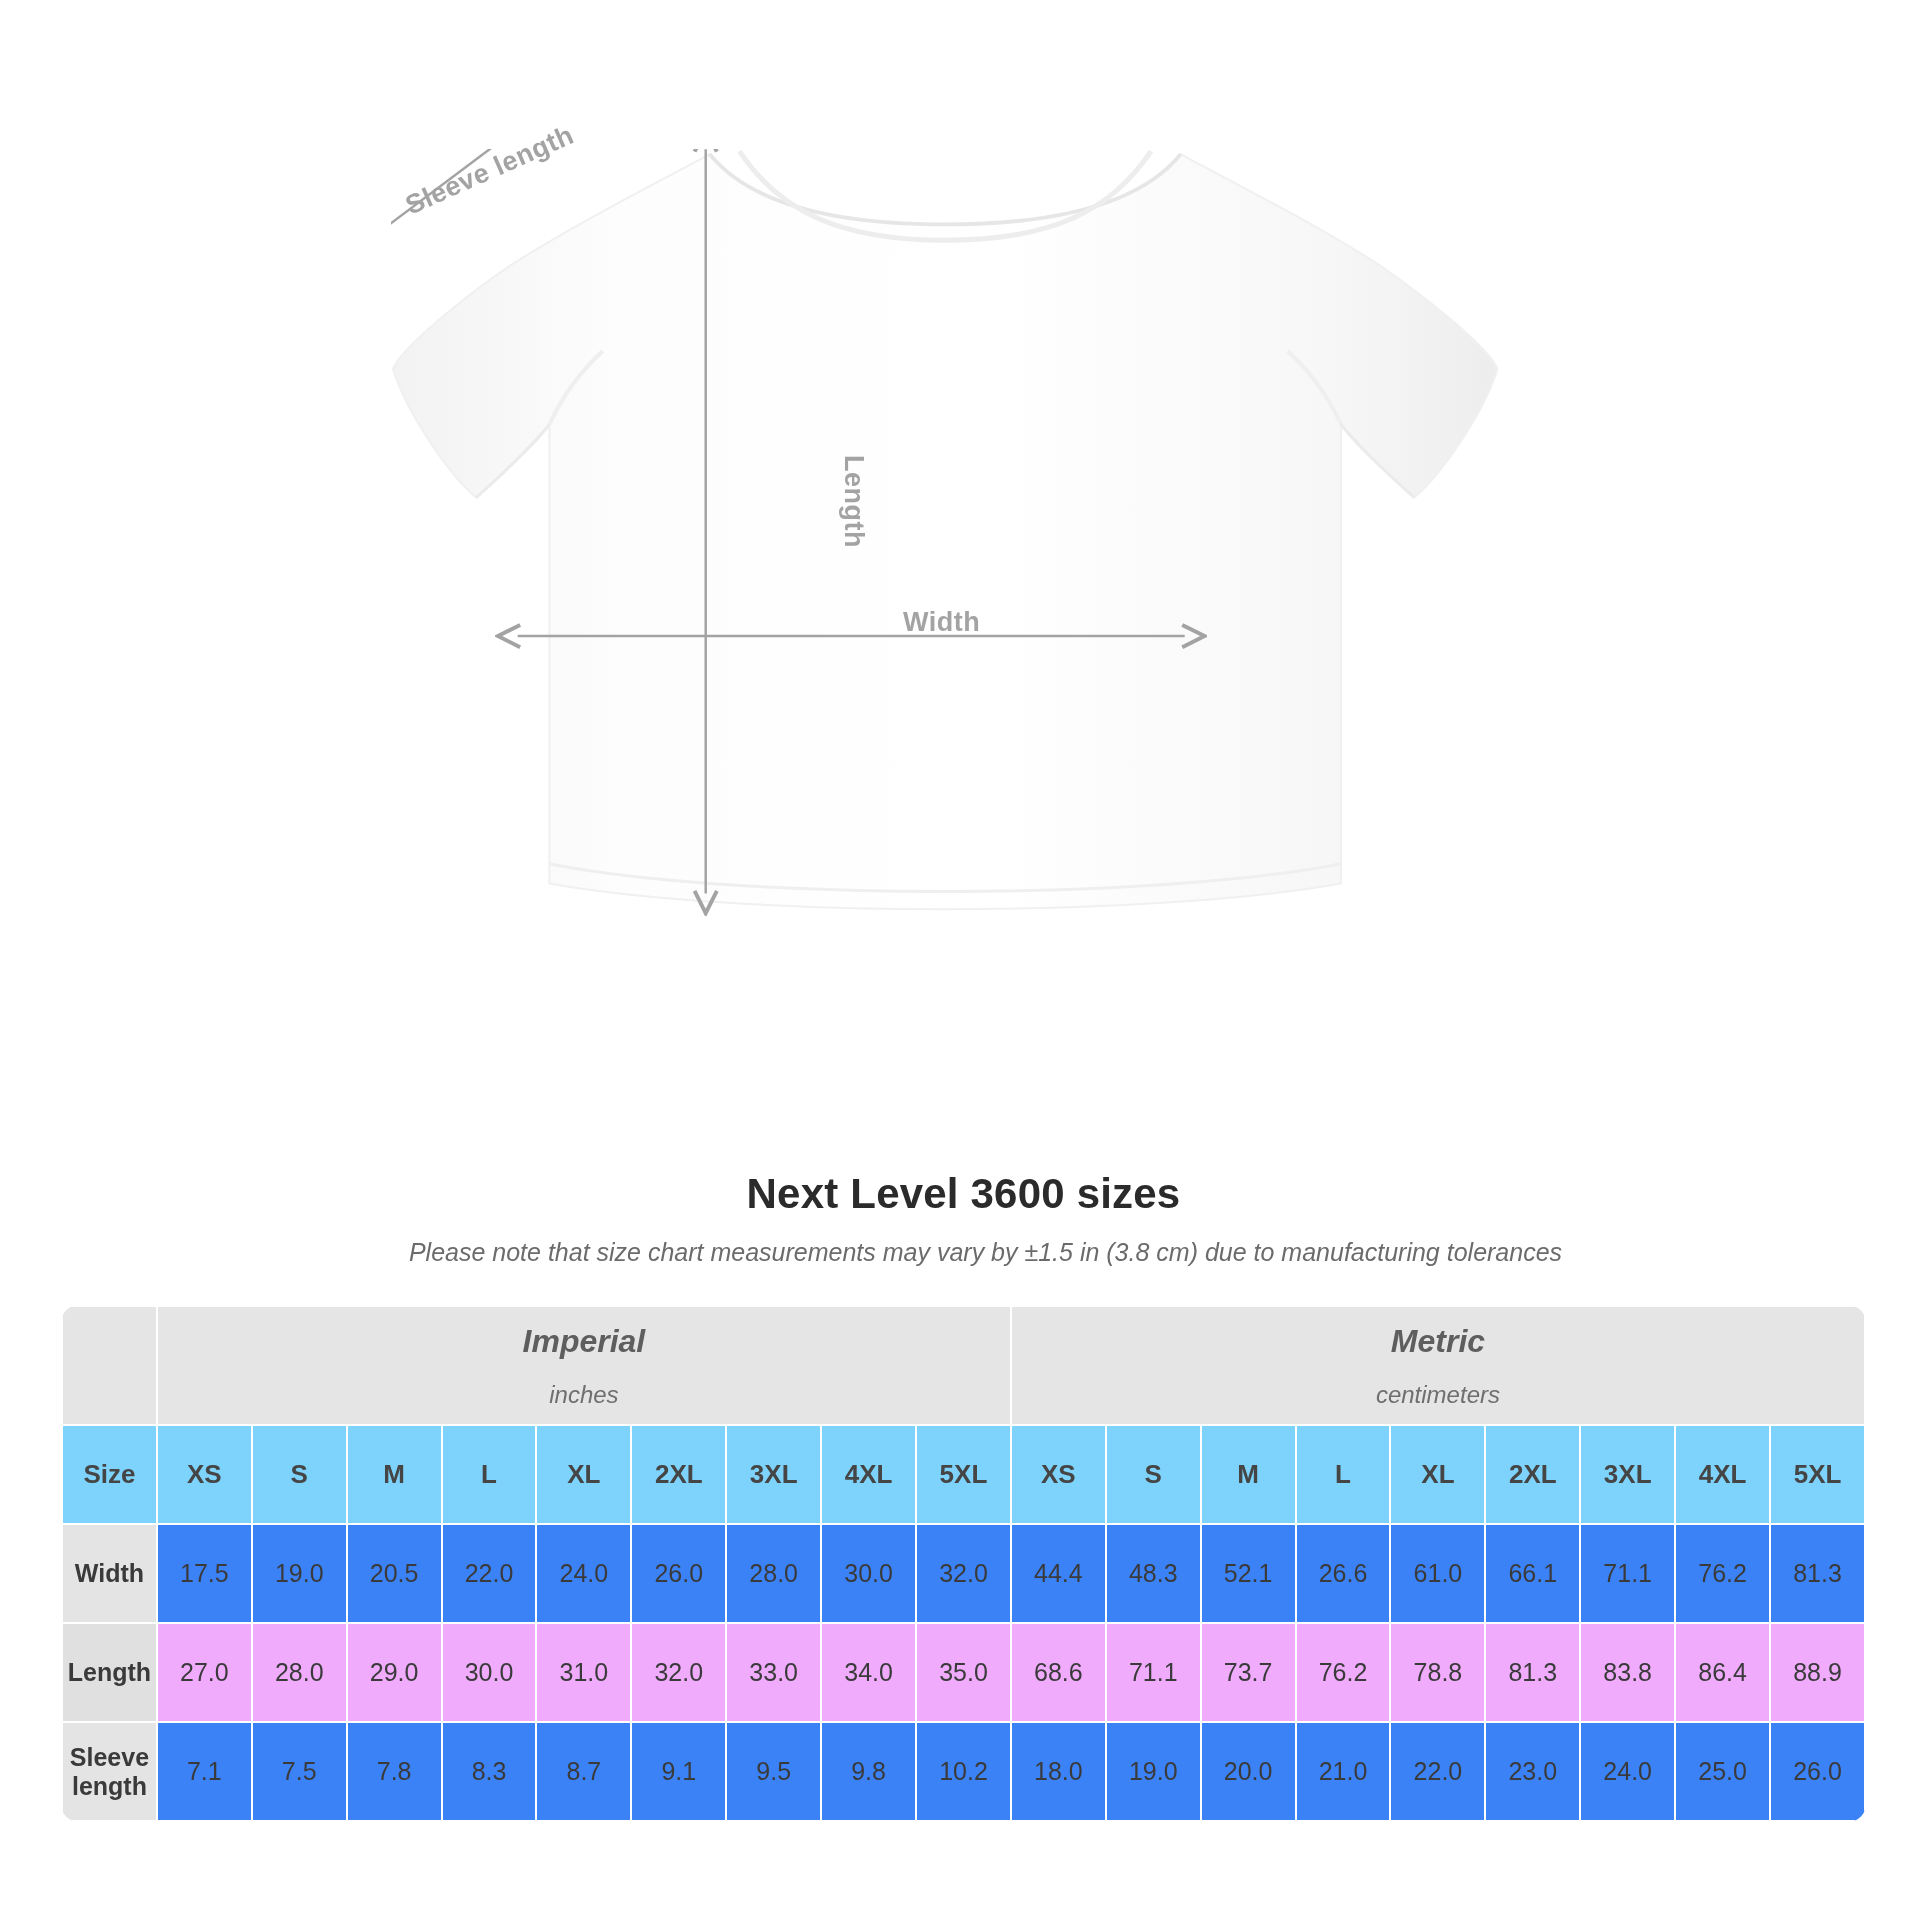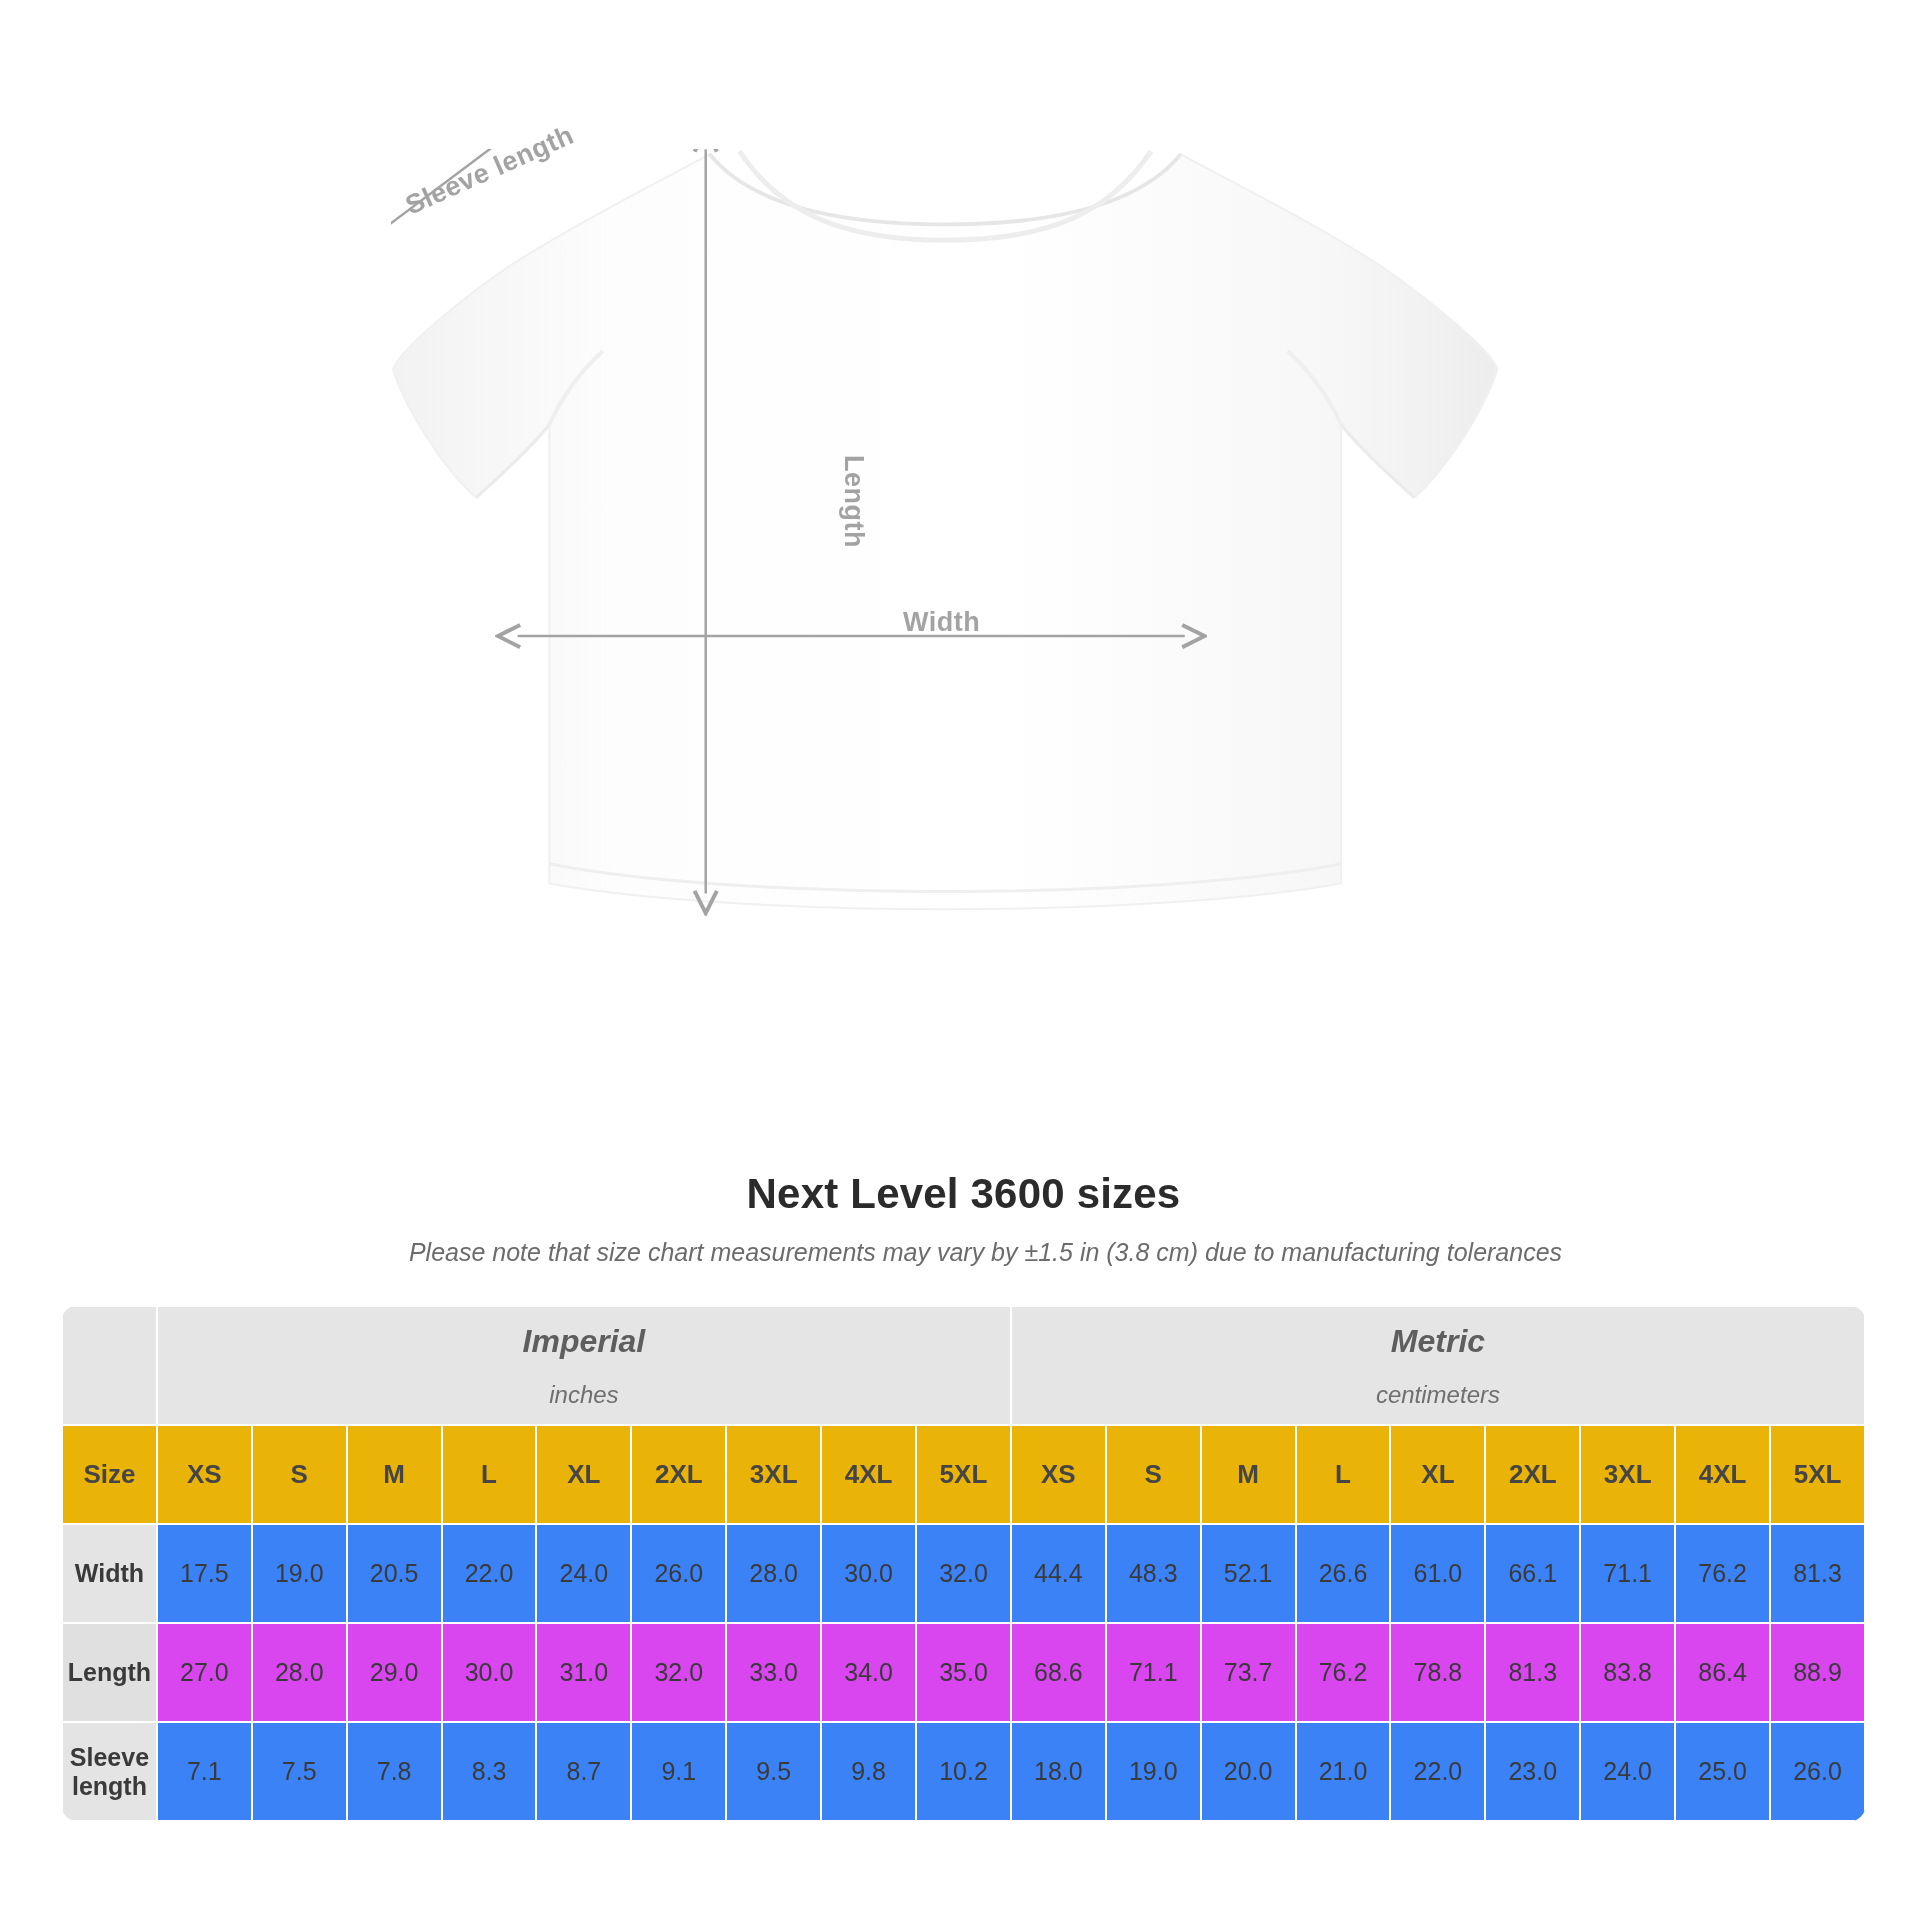--- a/index.html
+++ b/index.html
@@ -116,32 +116,32 @@
     margin-top: 21px;
   }
   .row-head-cell {
     background: #e9e9e9;
     font-weight: bold;
     color: #454545;
     font-size: 26px;
     width: 228px;
   }
   tr.header-row td {
-    background: #eab308;
+    background: #7dd3fc;
     font-weight: bold;
     font-size: 26px;
     color: #454545;
     height: 95px;
   }
   tr.data-row td {
     height: 95px;
     background: #3b82f6;
   }
   tr.data-row.alt td {
-    background: #d946ef;
+    background: #f0abfc;
   }
   tr.data-row td.row-head-cell {
     background: #e4e4e4;
   }
   tr.data-row.alt td.row-head-cell {
     background: #e0e0e0;
   }
   
   .table-wrap { box-shadow: none; }
 </style>

